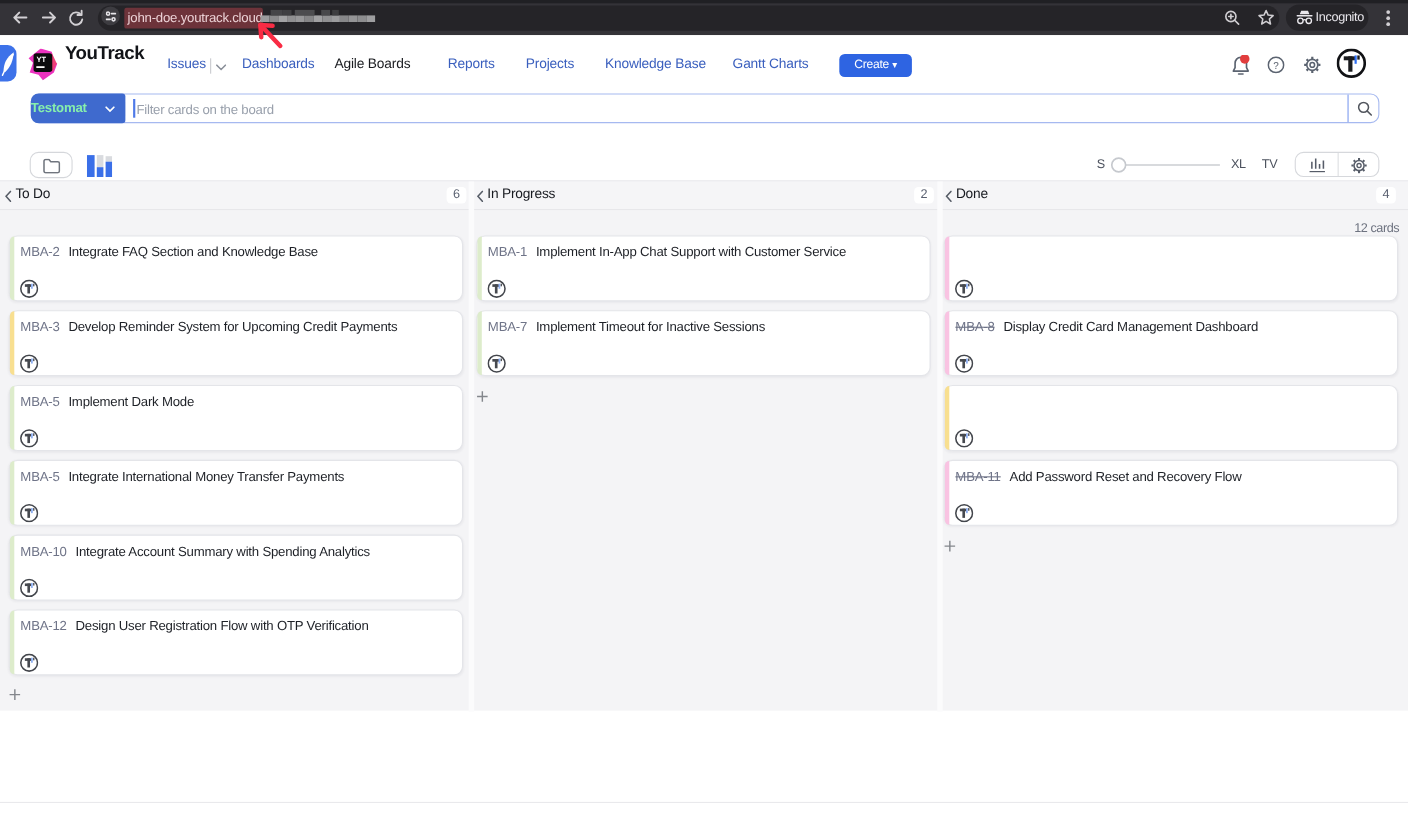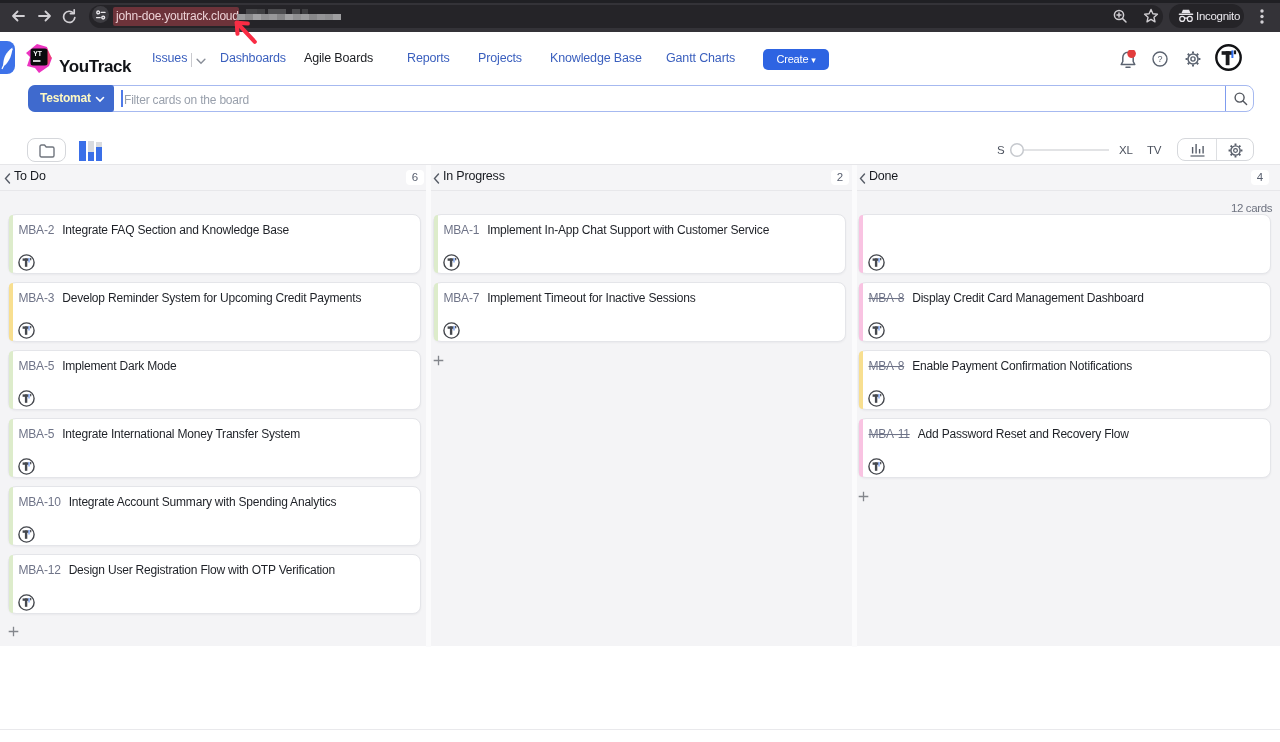--- a/index.html
+++ b/index.html
@@ -15,32 +15,32 @@
 #tunecirc { position:absolute; left:92px; top:6px; width:17px; height:17px; border-radius:50%; background:#3d3c41; }
 #urlhl { position:absolute; left:113px; top:7px; width:126px; height:19px; background:#6d333a; border-radius:2px; }
 #urltext { position:absolute; left:116px; top:9px; font-size:12px; color:#ecd2d6; letter-spacing:-0.2px; }
 #incog { position:absolute; left:1169px; top:4px; width:75px; height:24px; border-radius:12px; background:#252428;
   color:#e9e7ec; font-size:11.5px; letter-spacing:-0.3px; line-height:24px; text-align:left; padding-left:27px;}
 
 
 #navbar { position:absolute; left:0; top:32px; width:1280px; height:54px; background:#fff; }
 #exttab { position:absolute; left:0; top:9px; width:15px; height:33px; background:#3d72e9; border-radius:0 8px 8px 0; }
 #ytlogo { position:absolute; left:25px; top:12px; width:30px; height:30px; }
-#ytword { position:absolute; left:59px; top:25px; font-size:17px; font-weight:700; color:#121418; letter-spacing:-0.4px;}
+#ytword { position:absolute; left:59px; top:7px; font-size:17px; font-weight:700; color:#121418; letter-spacing:-0.4px;}
 .navitem { position:absolute; top:19px; font-size:12.5px; letter-spacing:-0.15px; color:#3a5fbe; white-space:nowrap; }
 .navitem.active { color:#1b1d21; }
 #navsep { position:absolute; left:191px; top:21px; width:1px; height:14px; background:#c9cacf; }
 #createbtn { position:absolute; left:763px; top:17px; width:66px; height:21px; background:#2e64e2; border-radius:5px;
   color:#fff; font-size:11px; letter-spacing:-0.2px; text-align:center; line-height:21px; }
 .nbicon { position:absolute; top:19px; }
 
 
 #filterwrap { position:absolute; left:28px; top:85px; width:1226px; height:27px; border:1px solid #a6b9f0; border-radius:8px; background:#fff; }
 #tstbtn { position:absolute; left:-1px; top:-1px; width:86px; height:27px; background:#3f6ace; border-radius:7px 3px 3px 7px;
-  color:#fef9c3; font-size:12px; letter-spacing:-0.2px; font-weight:700; line-height:27px; text-align:left; padding-left:12px;}
+  color:#86efac; font-size:12px; letter-spacing:-0.2px; font-weight:700; line-height:27px; text-align:left; }
 #caret { position:absolute; left:92px; top:4px; width:1.5px; height:17px; background:#4f7ae8; }
 #fplaceholder { position:absolute; left:95px; top:6.5px; font-size:12px; letter-spacing:-0.2px; color:#99a0ac; }
 #fsearchsep { position:absolute; right:27px; top:0px; width:1px; height:25px; background:#7f9cef; }
 
 
 #folderbtn { position:absolute; left:27px; top:138px; width:39px; height:24px; border:1px solid #d5d7db; border-radius:8px; background:#fff; }
 #ctrl-right { position:absolute; top:138px; left:1177px; width:77px; height:23px; border:1px solid #d6d8dc; border-radius:8px; background:#fff;}
 #ctrl-right .div { position:absolute; left:38px; top:0; width:1px; height:21px; background:#dddfe2; }
 .ctrl-label { position:absolute; font-size:11.5px; font-weight:500; color:#4c525e; letter-spacing:-0.2px; }
 
@@ -305,21 +305,21 @@
       <svg class="cavatar" width="17" height="17" viewBox="0 0 17 17">
   <circle cx="8.5" cy="8.5" r="7.6" fill="none" stroke="#43464c" stroke-width="1.4"></circle>
   <rect x="4.6" y="4.4" width="6.4" height="2.4" fill="#46494f"></rect>
   <rect x="6.9" y="4.4" width="2.4" height="8.4" fill="#46494f"></rect>
   <rect x="10.2" y="3.9" width="1.6" height="4.6" fill="#8fb0f2"></rect>
   <rect x="12.1" y="3.9" width="1.2" height="2.4" fill="#46494f"></rect>
 </svg>
     </div>
       <div class="card" style="left:8px;top:418px">
       <div class="stripe g"></div>
-      <div class="cline"><span class="cid ">MBA-5</span><span class="ctitle">Integrate International Money Transfer System</span></div>
+      <div class="cline"><span class="cid ">MBA-5</span><span class="ctitle">Integrate International Money Transfer Payments</span></div>
       <svg class="cavatar" width="17" height="17" viewBox="0 0 17 17">
   <circle cx="8.5" cy="8.5" r="7.6" fill="none" stroke="#43464c" stroke-width="1.4"></circle>
   <rect x="4.6" y="4.4" width="6.4" height="2.4" fill="#46494f"></rect>
   <rect x="6.9" y="4.4" width="2.4" height="8.4" fill="#46494f"></rect>
   <rect x="10.2" y="3.9" width="1.6" height="4.6" fill="#8fb0f2"></rect>
   <rect x="12.1" y="3.9" width="1.2" height="2.4" fill="#46494f"></rect>
 </svg>
     </div>
       <div class="card" style="left:8px;top:486px">
       <div class="stripe g"></div>
@@ -387,21 +387,20 @@
       <svg class="cavatar" width="17" height="17" viewBox="0 0 17 17">
   <circle cx="8.5" cy="8.5" r="7.6" fill="none" stroke="#43464c" stroke-width="1.4"></circle>
   <rect x="4.6" y="4.4" width="6.4" height="2.4" fill="#46494f"></rect>
   <rect x="6.9" y="4.4" width="2.4" height="8.4" fill="#46494f"></rect>
   <rect x="10.2" y="3.9" width="1.6" height="4.6" fill="#8fb0f2"></rect>
   <rect x="12.1" y="3.9" width="1.2" height="2.4" fill="#46494f"></rect>
 </svg>
     </div>
       <div class="card" style="left:858px;top:350px">
       <div class="stripe y"></div>
-      <div class="cline"><span class="cid done">MBA-8</span><span class="ctitle">Enable Payment Confirmation Notifications</span></div>
       <svg class="cavatar" width="17" height="17" viewBox="0 0 17 17">
   <circle cx="8.5" cy="8.5" r="7.6" fill="none" stroke="#43464c" stroke-width="1.4"></circle>
   <rect x="4.6" y="4.4" width="6.4" height="2.4" fill="#46494f"></rect>
   <rect x="6.9" y="4.4" width="2.4" height="8.4" fill="#46494f"></rect>
   <rect x="10.2" y="3.9" width="1.6" height="4.6" fill="#8fb0f2"></rect>
   <rect x="12.1" y="3.9" width="1.2" height="2.4" fill="#46494f"></rect>
 </svg>
     </div>
       <div class="card" style="left:858px;top:418px">
       <div class="stripe p"></div>

